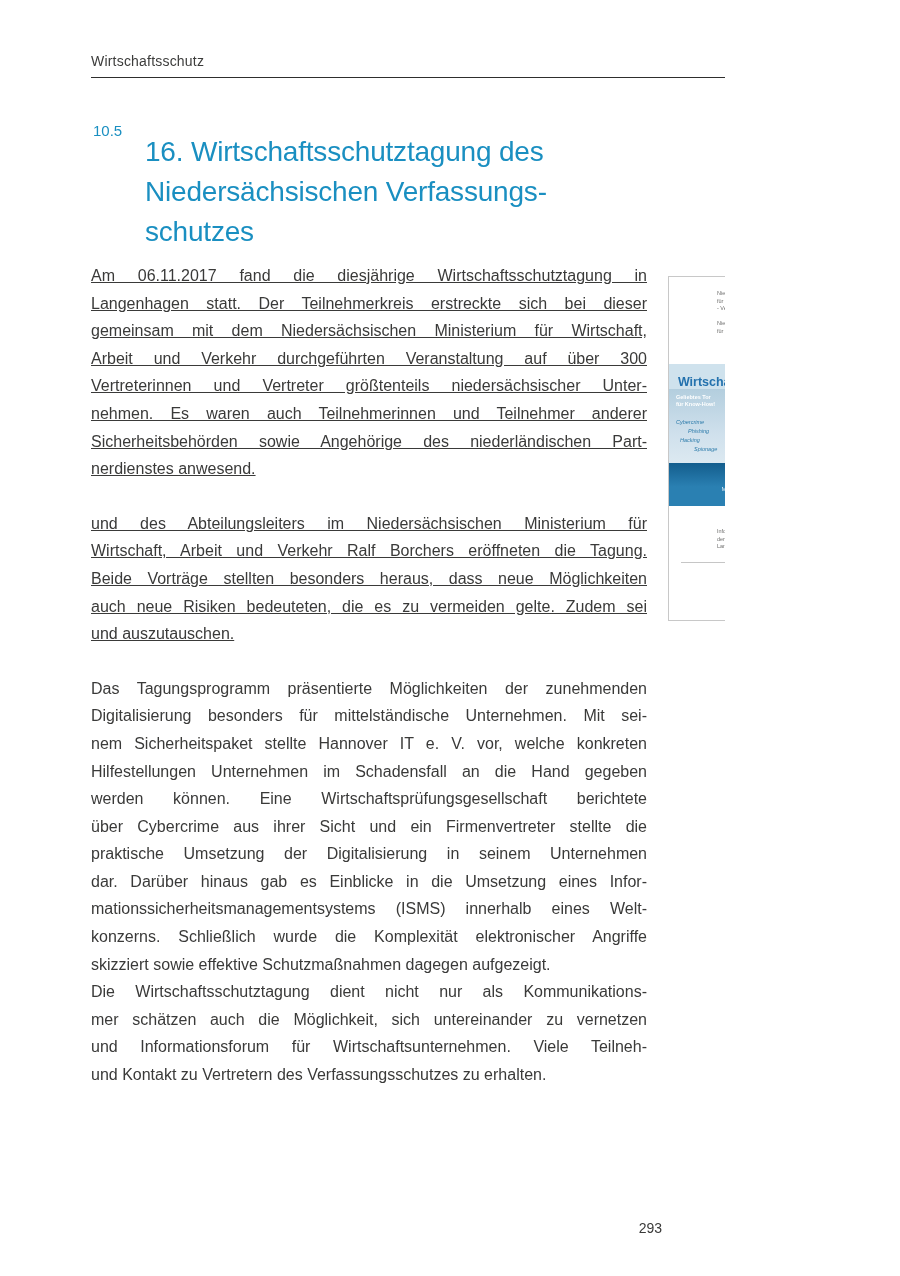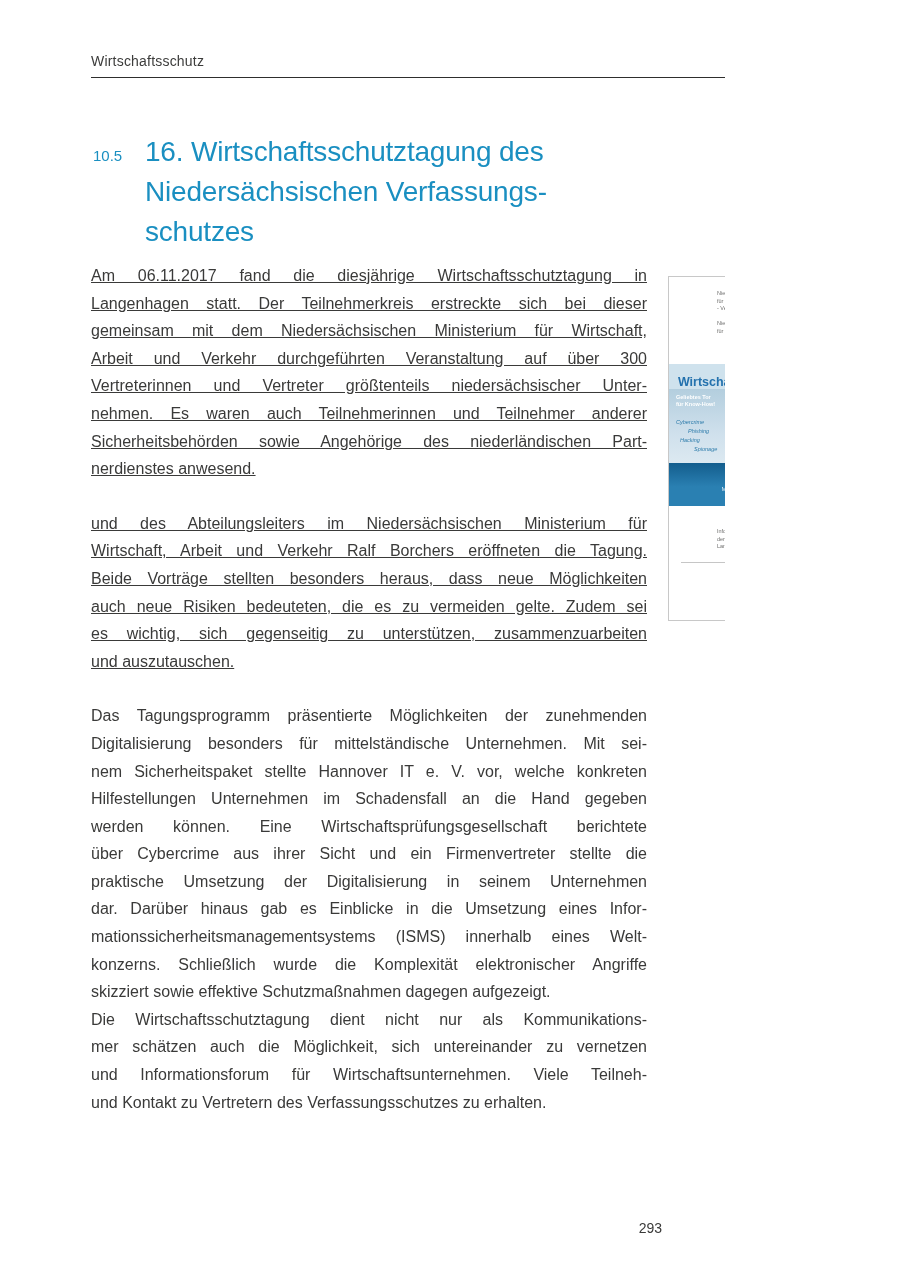--- a/index.html
+++ b/index.html
@@ -19,21 +19,21 @@
   }
 
   
   .edge-tab {
     position:absolute; left:872px; top:120px; width:23px; height:85px;
     background:#1787b8;
   }
 
   
   .section-number {
-    position:absolute; left:93px; top:147px;
+    position:absolute; left:93px; top:122px;
     font-size:15px; color:#1a8fc1;
   }
   .main-title {
     position:absolute; left:145px; top:116px;
     font-size:28px; line-height:40px; color:#1a8fc1; font-weight:400;
     letter-spacing:-0.2px;
     margin-top:16px;
   }
 
   
@@ -142,21 +142,20 @@
         <div class="line">Vertreterinnen und Vertreter größtenteils niedersächsischer Unter-</div>
         <div class="line">nehmen. Es waren auch Teilnehmerinnen und Teilnehmer anderer</div>
         <div class="line">Sicherheitsbehörden sowie Angehörige des niederländischen Part-</div>
         <div class="line last">nerdienstes anwesend.</div>
       </div>
       <div class="para gap">
         <div class="line">und des Abteilungsleiters im Niedersächsischen Ministerium für</div>
         <div class="line">Wirtschaft, Arbeit und Verkehr Ralf Borchers eröffneten die Tagung.</div>
         <div class="line">Beide Vorträge stellten besonders heraus, dass neue Möglichkeiten</div>
         <div class="line">auch neue Risiken bedeuteten, die es zu vermeiden gelte. Zudem sei</div>
-        <div class="line">es wichtig, sich gegenseitig zu unterstützen, zusammenzuarbeiten</div>
         <div class="line last">und auszutauschen.</div>
       </div>
       <div class="para">
         <div class="line">Das Tagungsprogramm präsentierte Möglichkeiten der zunehmenden</div>
         <div class="line">Digitalisierung besonders für mittelständische Unternehmen. Mit sei-</div>
         <div class="line">nem Sicherheitspaket stellte Hannover IT e. V. vor, welche konkreten</div>
         <div class="line">Hilfestellungen Unternehmen im Schadensfall an die Hand gegeben</div>
         <div class="line">werden können. Eine Wirtschaftsprüfungsgesellschaft berichtete</div>
         <div class="line">über Cybercrime aus ihrer Sicht und ein Firmenvertreter stellte die</div>
         <div class="line">praktische Umsetzung der Digitalisierung in seinem Unternehmen</div>

